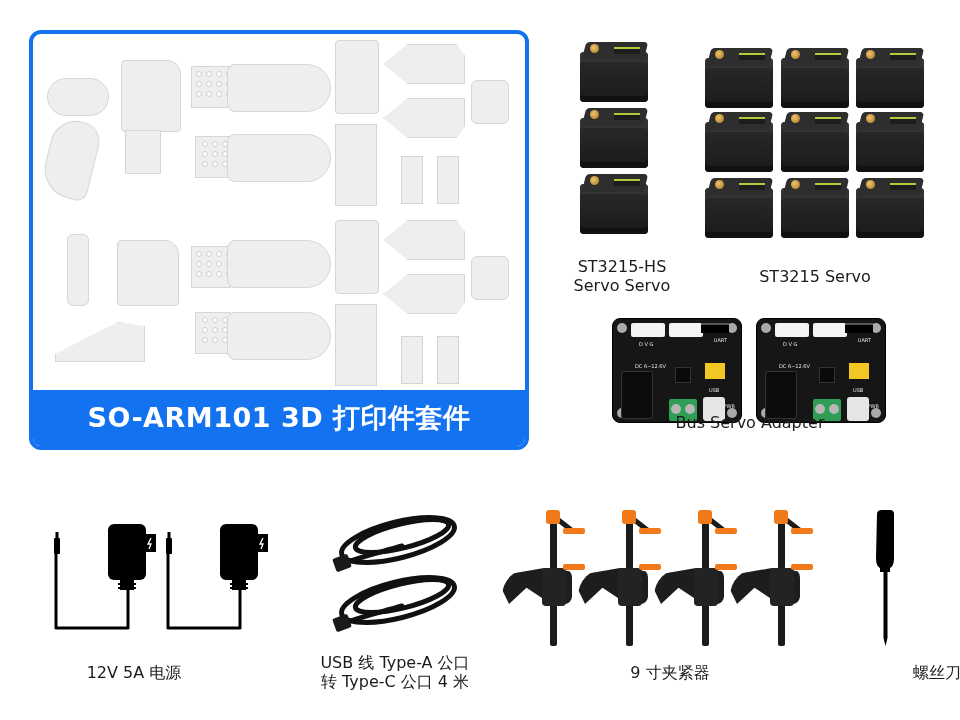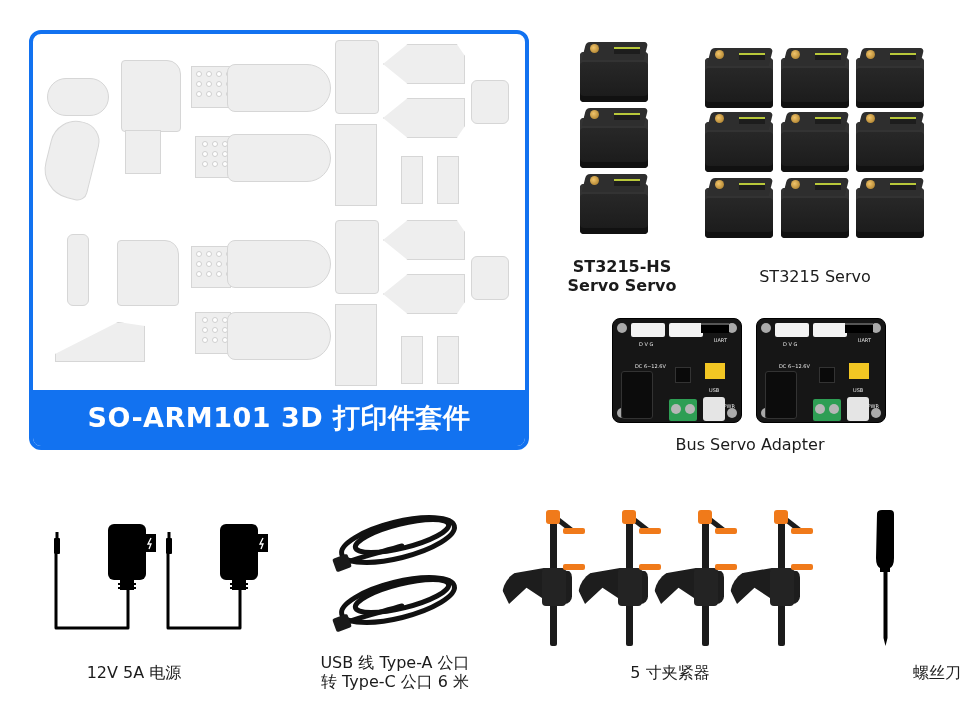--- a/index.html
+++ b/index.html
@@ -191,21 +191,21 @@
       <div class="top"></div>
       <div class="horn"></div>
       <div class="label"></div>
     </div>
   <div class="servo" style="left:580px;top:172px;">
       <div class="body"></div>
       <div class="top"></div>
       <div class="horn"></div>
       <div class="label"></div>
     </div>
-  <div class="caption" style="left:552px;top:257px;width:140px;font-weight:bold;">
+  <div class="caption" style="left:552px;top:257px;width:140px;">
     <div>ST3215-HS</div>
     <div>Servo Servo</div>
   </div>
 </div>
 
 <div>
   <div class="servo" style="left:705px;top:46px;">
       <div class="body"></div>
       <div class="top"></div>
       <div class="horn"></div>
@@ -294,21 +294,21 @@
     <div class="silk" style="right:14px;top:18px;">UART</div>
     <div class="silk" style="left:22px;top:44px;">DC 6~12.6V</div>
     <div class="jack"></div>
       <div class="chip"></div>
       <div class="jumper"></div>
       <div class="term"></div>
       <div class="usbc"></div>
     <div class="silk" style="left:96px;top:68px;">USB</div>
     <div class="silk" style="right:6px;top:84px;">PWR</div>
   </div>
-  <div class="caption" style="left:650px;top:435px;width:200px;">Bus Servo Adapter</div>
+  <div class="caption" style="left:650px;top:413px;width:200px;">Bus Servo Adapter</div>
 </div>
 
 <div>
   <svg class="abs" style="left:46px;top:520px;" width="240" height="120" viewBox="0 0 240 120">
     <g fill="#000">
       <rect x="8" y="18" width="6" height="16" rx="1"></rect>
       <rect x="9.5" y="12" width="3" height="8"></rect>
       <rect x="62" y="4" width="38" height="56" rx="6"></rect>
       <rect x="100" y="14" width="10" height="18"></rect>
       <rect x="74" y="60" width="14" height="10"></rect>
@@ -342,21 +342,21 @@
       <ellipse cx="80" cy="90" rx="48" ry="12" transform="rotate(-14 80 90)"></ellipse>
       <path d="M20 118 C40 110 60 106 80 100"></path>
     </g>
     <g fill="#1a1a1a">
       <rect x="12" y="50" width="16" height="14" rx="2" transform="rotate(-20 20 57)"></rect>
       <rect x="12" y="110" width="16" height="14" rx="2" transform="rotate(-20 20 117)"></rect>
     </g>
   </svg>
   <div class="caption" style="left:300px;top:653px;width:190px;">
     <div>USB 线 Type-A 公口</div>
-    <div>转 Type-C 公口 6 米</div>
+    <div>转 Type-C 公口 4 米</div>
   </div>
 </div>
 
 <div>
   <div class="clamp" style="left:502px;top:506px;">
       <div class="bar"></div>
       <div class="arm"></div>
       <div class="topjaw"></div>
       <div class="pad1"></div>
       <div class="grip"></div>
@@ -383,21 +383,21 @@
     </div>
   <div class="clamp" style="left:730px;top:506px;">
       <div class="bar"></div>
       <div class="arm"></div>
       <div class="topjaw"></div>
       <div class="pad1"></div>
       <div class="grip"></div>
       <div class="handle"></div>
       <div class="pad2"></div>
     </div>
-  <div class="caption" style="left:600px;top:663px;width:140px;">5 寸夹紧器</div>
+  <div class="caption" style="left:600px;top:663px;width:140px;">9 寸夹紧器</div>
 </div>
 
 <div>
   <svg class="abs" style="left:868px;top:508px;" width="34" height="140" viewBox="0 0 34 140">
     <path d="M9 6 Q9 2 14 2 H22 Q26 2 26 6 V50 Q26 58 22 60 V64 H12 V60 Q8 58 8 50 Z" fill="#000"></path>
     <rect x="15.5" y="64" width="4" height="66" fill="#000"></rect>
     <path d="M15.5 130 L17.5 138 L19.5 130 Z" fill="#000"></path>
   </svg>
   <div class="caption" style="left:892px;top:663px;width:90px;">螺丝刀</div>
 </div>

